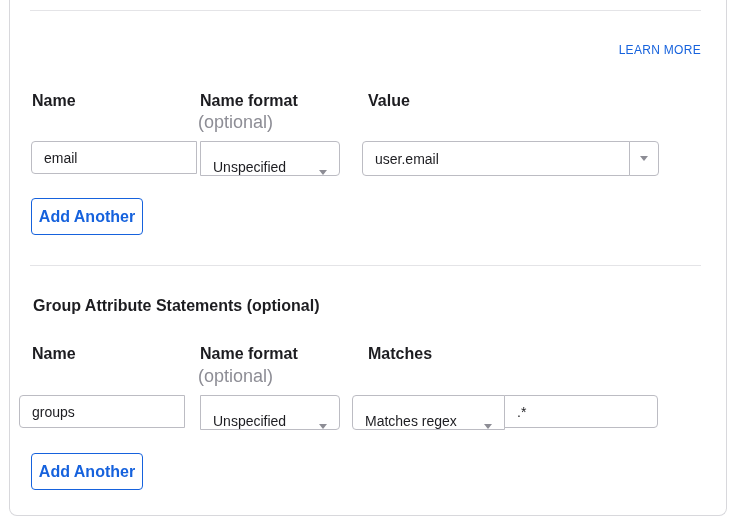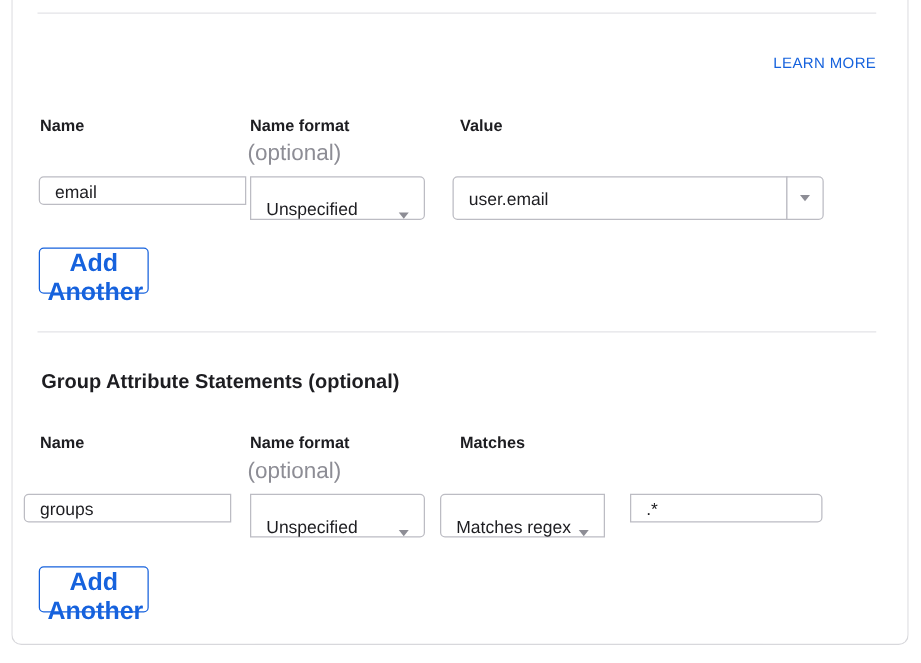--- a/index.html
+++ b/index.html
@@ -40,34 +40,34 @@
     font-size: 12px;
     font-weight: 500;
     letter-spacing: 0.3px;
     color: #1662dd;
     text-decoration: none;
     cursor: pointer;
     padding-left: 18px;
   }
   .col-header {
     position: absolute;
-    font-size: 13px;
+    font-size: 16px;
     font-weight: bold;
     line-height: 13px;
     color: #1d1d21;
   }
   .optional-note {
     position: absolute;
     font-size: 18px;
     line-height: 14px;
     color: #8d8d95;
   }
   .txt {
     position: absolute;
-    height: 23px;
+    height: 33px;
     border: 1px solid #bcbcc3;
     border-radius: 4px;
     background: #fff;
     padding: 0 12px;
     font-family: "Liberation Sans", sans-serif;
     font-size: 14px;
     color: #1d1d21;
     outline: none;
   }
   .txt.joined-left  { border-radius: 4px 0 0 4px; }
@@ -112,27 +112,27 @@
     border-radius: 0 4px 4px 0;
     background: #fff;
     display: flex;
     align-items: center;
     justify-content: center;
     cursor: pointer;
   }
   .add-btn {
     position: absolute;
     left: 21px;
-    width: 88px; height: 37px;
+    width: 112px; height: 37px;
     background: #ffffff;
     border: 1px solid #1662dd;
     border-radius: 4px;
     color: #1662dd;
     font-family: "Liberation Sans", sans-serif;
-    font-size: 20px;
+    font-size: 16px;
     font-weight: bold;
     cursor: pointer;
   }
 </style>
 </head>
 <body>
 
 <div class="card">
 
   <div class="divider" style="top:10px;"></div>
@@ -172,21 +172,21 @@
 
   <div class="optional-note" style="left:188px; top:369px;">(optional)</div>
 
   <input class="txt joined-left" style="left: 9px; top: 395px; width: 166px;" type="text" value="groups">
 
   <div class="sel joined-right" style="left:190px; top:395px; width:140px;">
     <span class="sel-label">Unspecified</span>
     <span class="caret"></span>
   </div>
 
-  <div class="sel joined-left" style="left:342px; top:395px; width:132px;">
+  <div class="sel joined-left" style="left:342px; top:395px; width:153px;">
     <span class="sel-label">Matches regex</span>
     <span class="caret"></span>
   </div>
 
   <input class="txt joined-right" style="left: 494px; top: 395px; width: 154px;" type="text" value=".*">
 
   <button class="add-btn" style="top:453px;">Add Another</button>
 
 </div>
 

